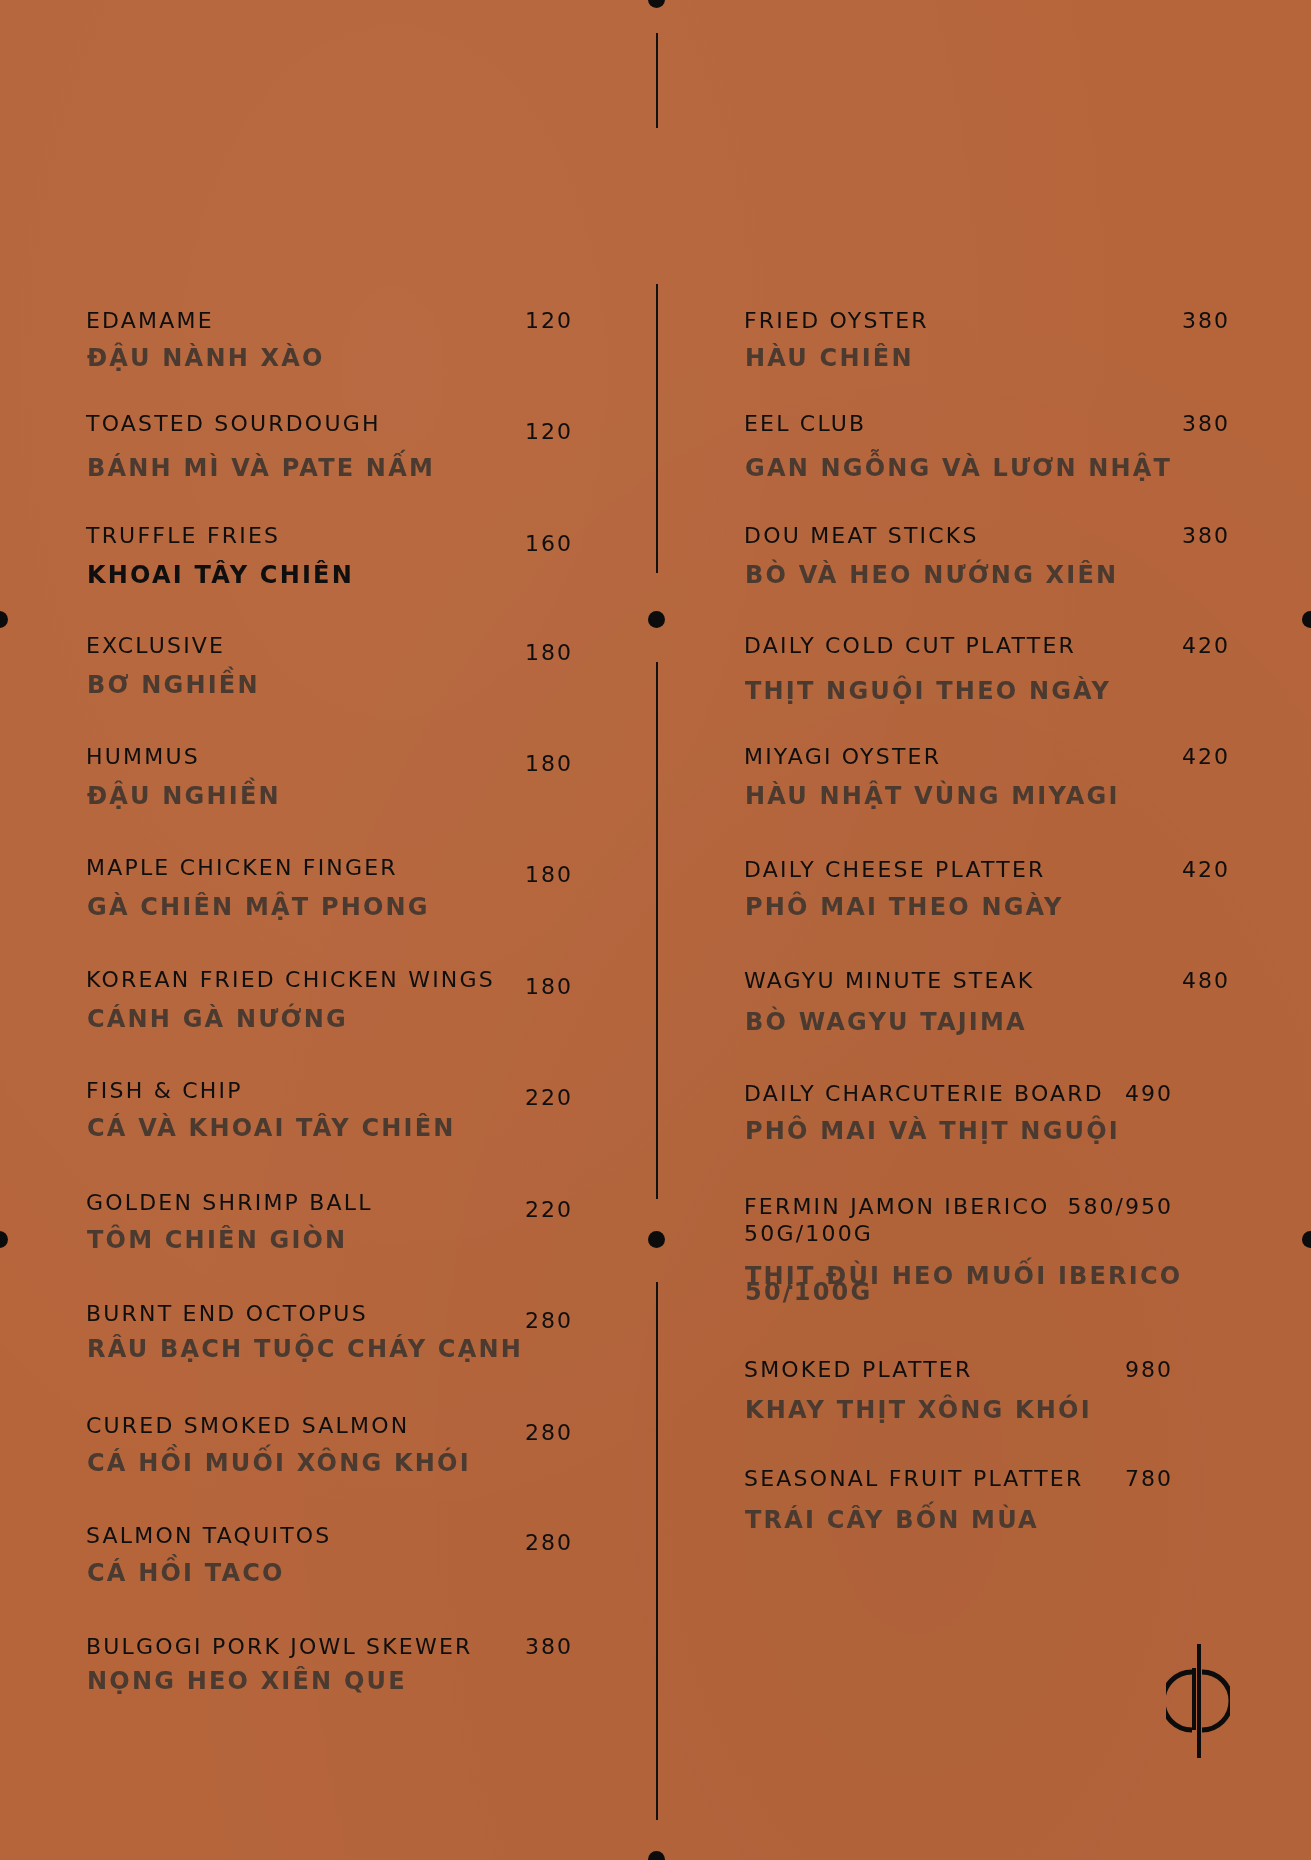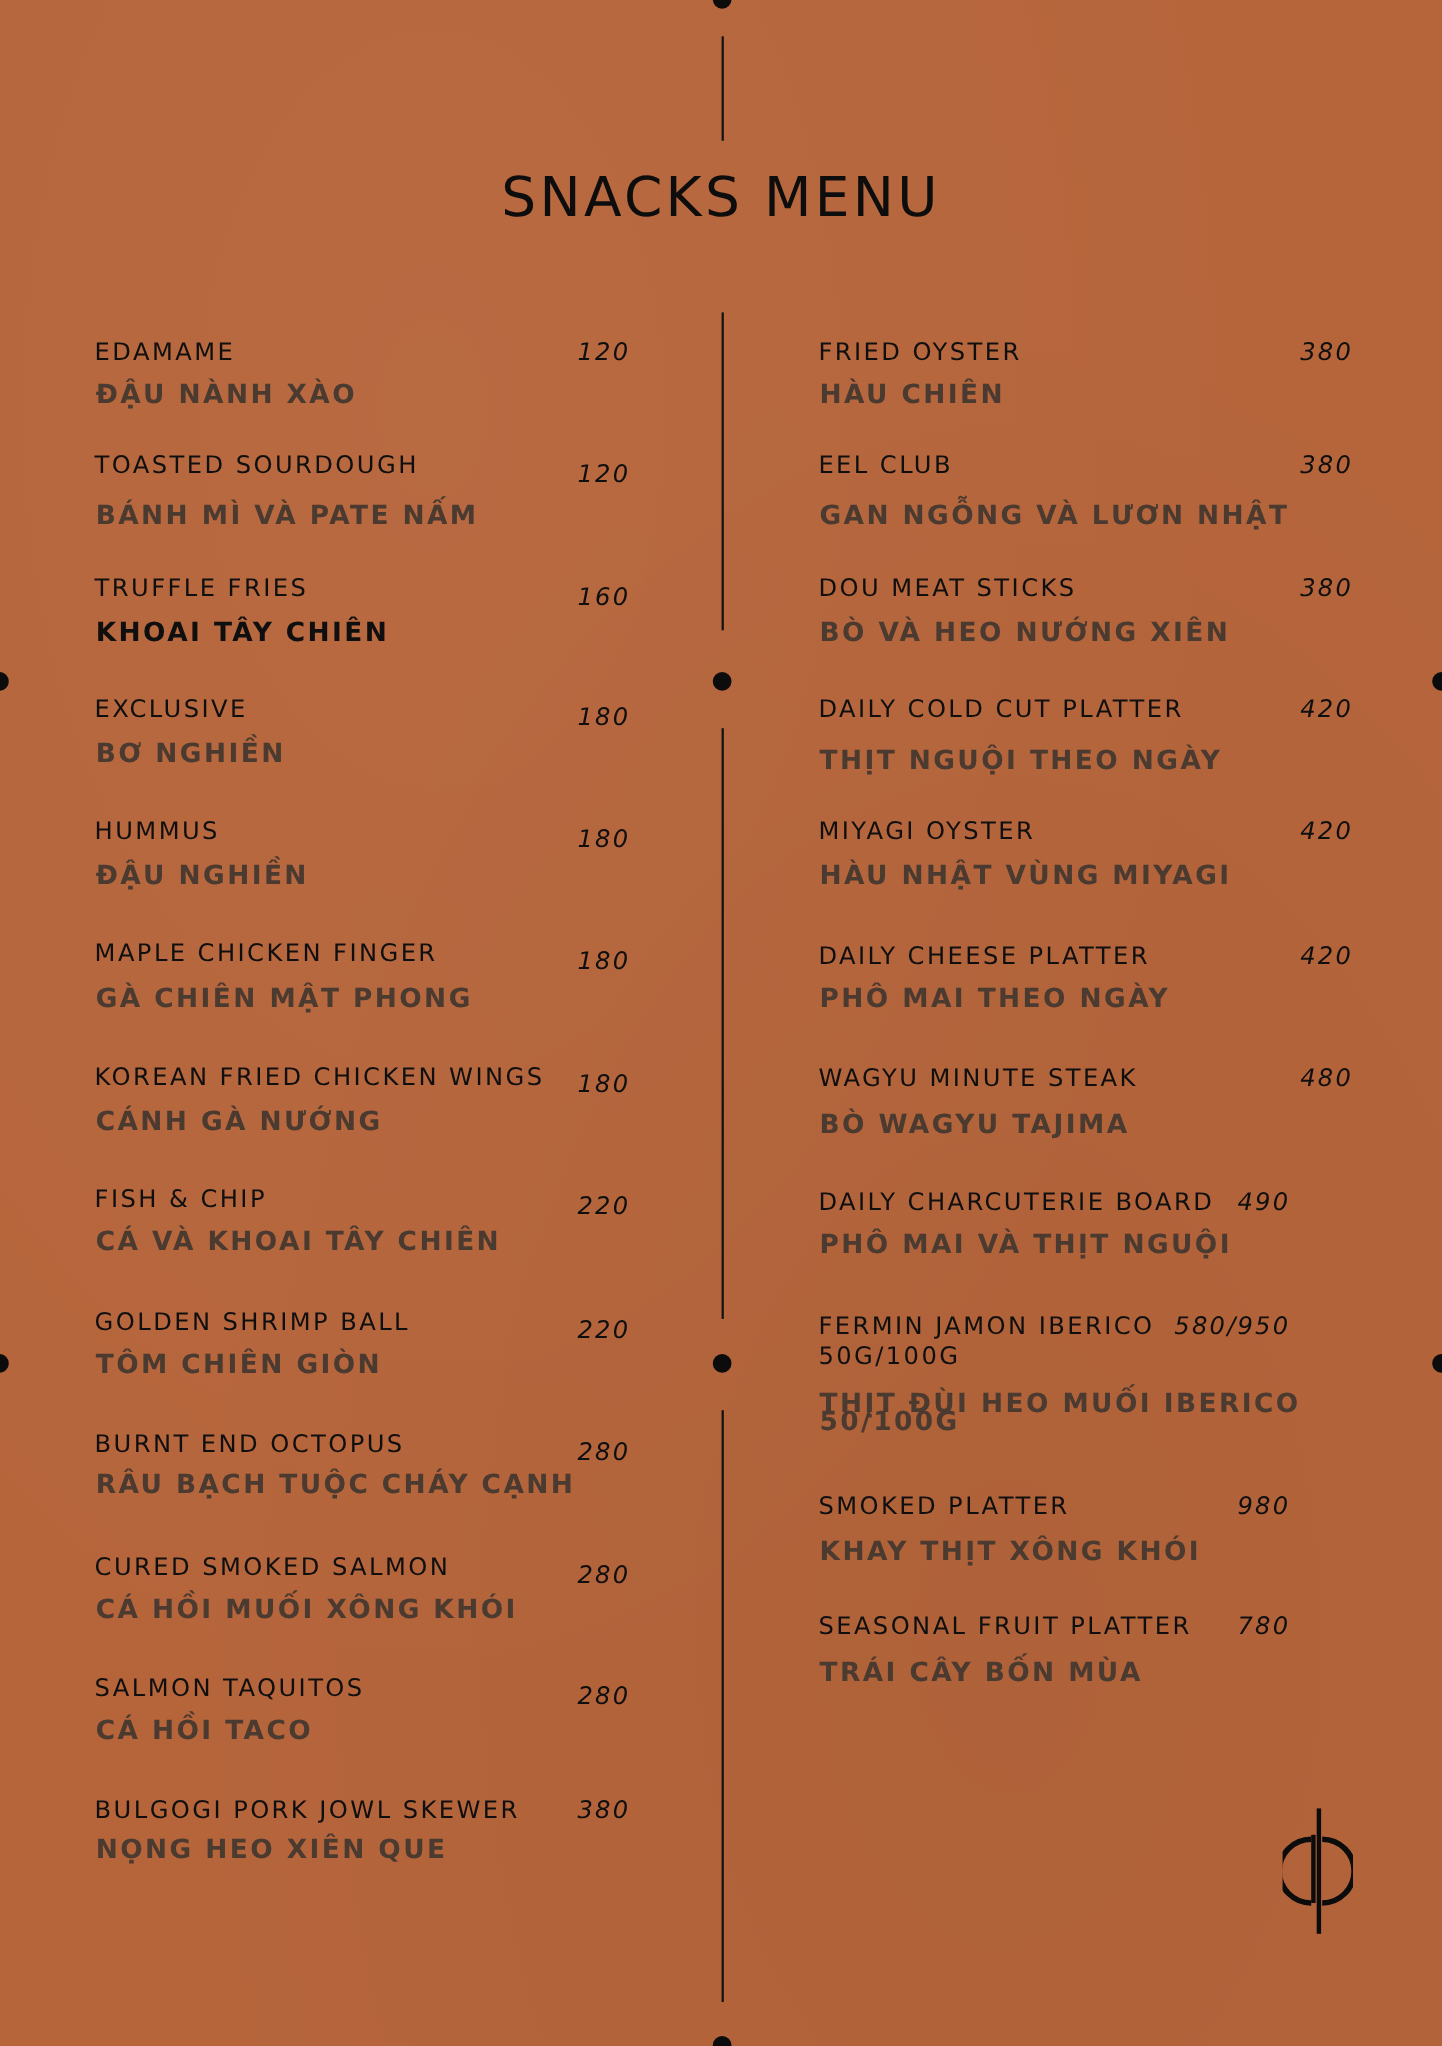--- a/index.html
+++ b/index.html
@@ -28,21 +28,21 @@
     position: absolute; top: 222px; left: 0; width: 1311px; text-align: center;
     font-size: 19px; letter-spacing: 2px; color: #4a3930;
   }
   .item { position: absolute; }
   .item .name {
     position: absolute; left: 0; top: 0; white-space: nowrap;
     font-size: 22px; letter-spacing: 2.2px; color: #0f0f0f; line-height: 28px;
   }
   .item .price {
     position: absolute; top: 0; text-align: right; white-space: nowrap;
-    font-size: 22px; letter-spacing: 2px; color: #0f0f0f; line-height: 28px; font-style: italic;
+    font-size: 22px; letter-spacing: 2px; color: #0f0f0f; line-height: 28px;
   }
   .item .desc {
     position: absolute; left: 1px; white-space: nowrap;
     font-size: 24px; letter-spacing: 2.2px; color: #4a3a30; line-height: 22px; font-weight: bold;
   }
   .item .desc.dark { color: #0f0f0f; }
   .left .price { right: 0; }
   .left { left: 86px; width: 487px; }
   .right { left: 744px; width: 486px; }
   .right .price { right: 0; }
@@ -64,21 +64,20 @@
   <div class="vline" style="top:662px; height:537px;"></div>
   <div class="dot" style="left:648px; top:1231px;"></div>
   <div class="vline" style="top:1282px; height:538px;"></div>
   <div class="dot" style="left:648px; top:1851px;"></div>
 
   <div class="dot" style="left:-9px; top:611px;"></div>
   <div class="dot" style="left:-9px; top:1231px;"></div>
   <div class="dot" style="left:1302px; top:611px;"></div>
   <div class="dot" style="left:1302px; top:1231px;"></div>
 
-  <div class="title">SNACKS MENU</div>
 
   <div class="item left" style="top:307px;">
     <div class="name">EDAMAME</div>
     <div class="price">120</div>
     <div class="desc" style="top:40px;">ĐẬU NÀNH XÀO</div>
   </div>
   <div class="item left" style="top:410px;">
     <div class="name">TOASTED SOURDOUGH</div>
     <div class="price" style="top:8px;">120</div>
     <div class="desc" style="top:47px;">BÁNH MÌ VÀ PATE NẤM</div>

